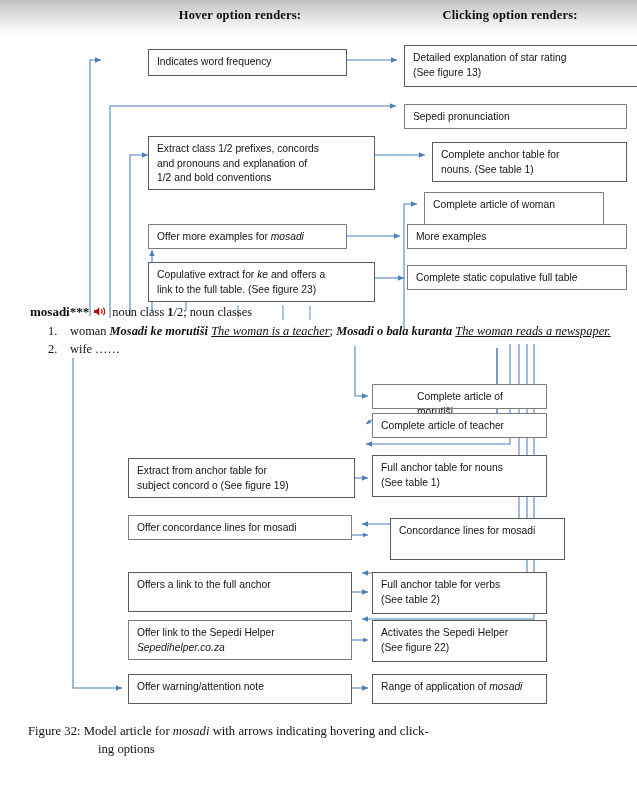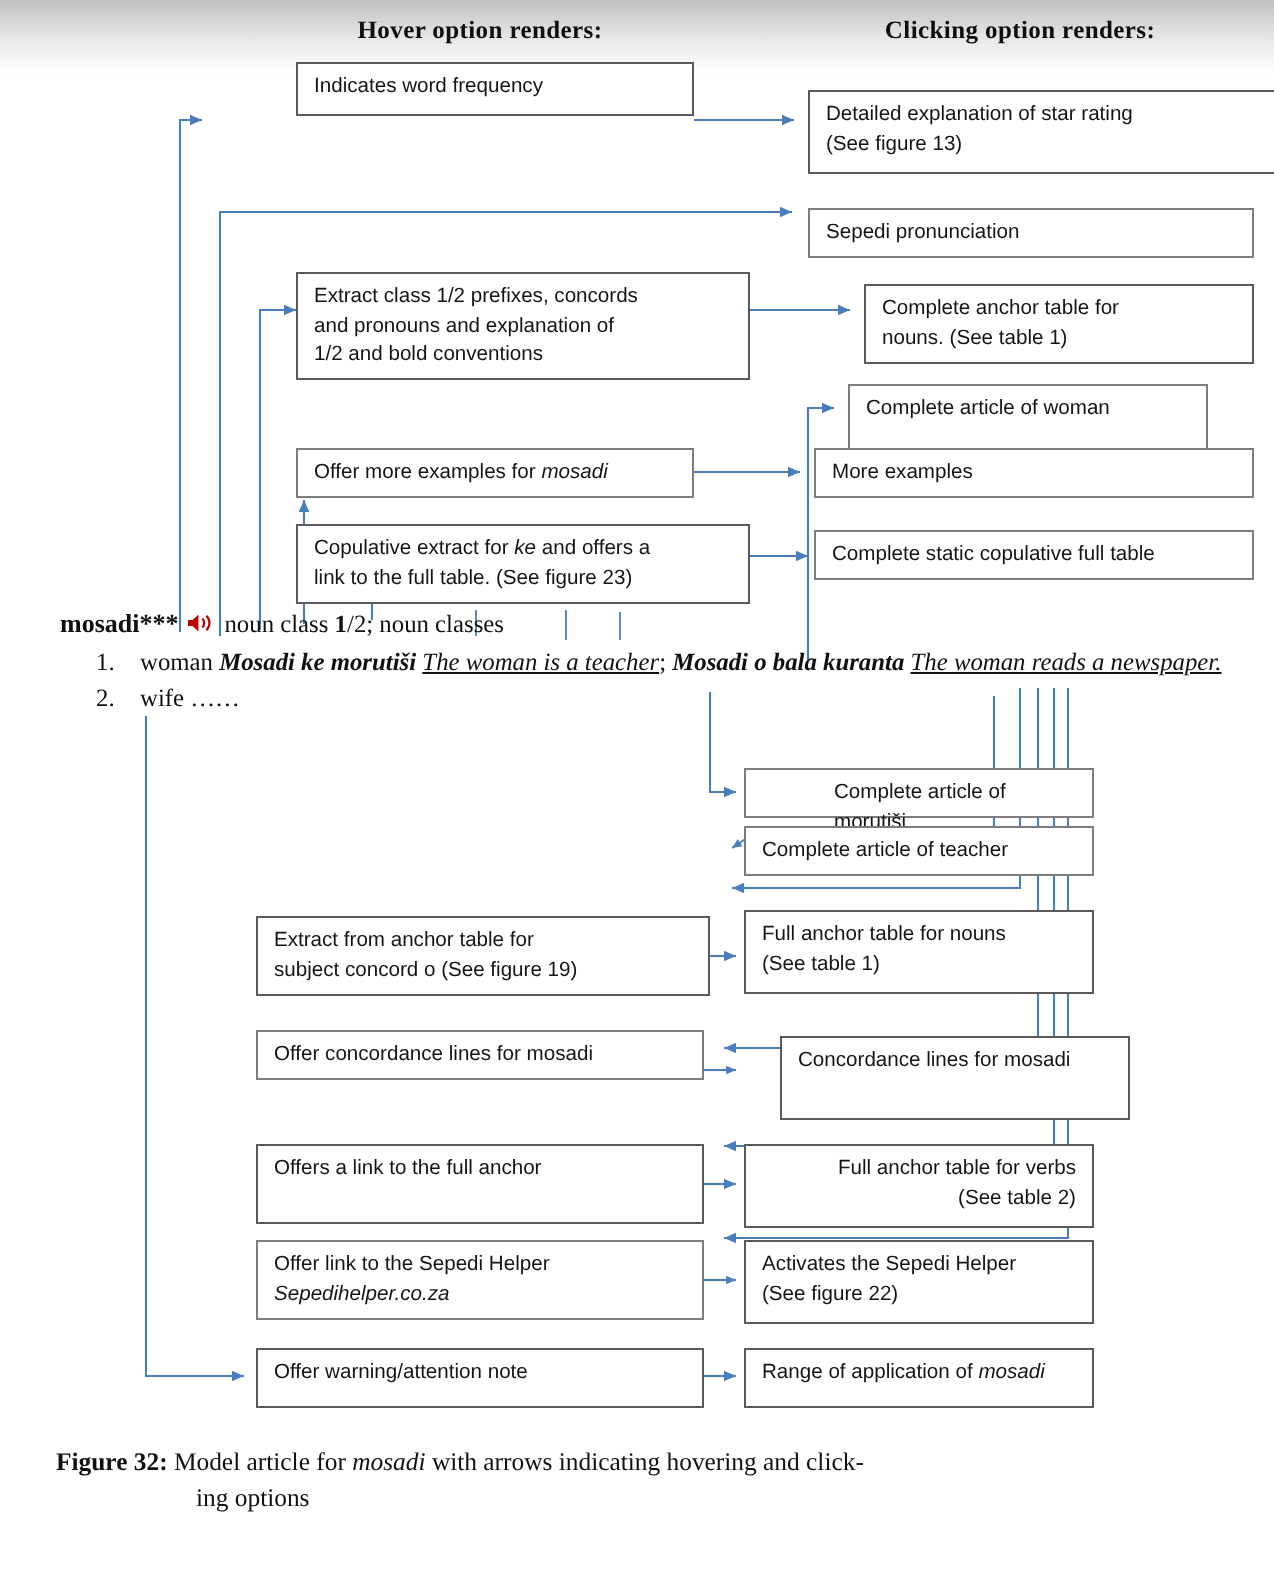--- a/index.html
+++ b/index.html
@@ -33,21 +33,21 @@
   #speaker-icon{display:inline-block;vertical-align:-1px;margin:0 6px 0 4px;}
   #sense-list{margin:2px 0 0 0;padding:0;list-style:none;}
   #sense-list li{position:relative;padding-left:40px;margin-top:1px;line-height:1.34;}
   #sense-list li .num{position:absolute;left:18px;top:0;}
   .bi{font-weight:bold;font-style:italic;}
   .it{font-style:italic;text-decoration:underline;}
 
   
   #caption{position:absolute;left:28px;top:722px;width:590px;
      font-family:"Liberation Serif",serif;font-size:12.7px;line-height:1.42;color:#111;}
-  #caption .lbl{font-weight:bold;}
+  #caption .lbl{font-weight:normal;}
   #caption .cap-l2{display:block;margin-left:70px;}
 </style>
 </head>
 <body>
 
 <div id="header-band"></div>
 <div class="hdr-title" id="hdr-hover">Hover option renders:</div>
 <div class="hdr-title" id="hdr-click">Clicking option renders:</div>
 
 <svg id="wires" viewBox="0 0 637 797" xmlns="http://www.w3.org/2000/svg">
@@ -98,21 +98,21 @@
     <path d="M534,344 L534,619 L362,619" marker-end="url(#ah)"></path>
 
     <path d="M355,478 L368,478" marker-end="url(#ah)"></path>
     <path d="M352,535 L368,535" marker-end="url(#ahs)"></path>
     <path d="M352,592 L368,592" marker-end="url(#ah)"></path>
     <path d="M352,640 L368,640" marker-end="url(#ahs)"></path>
     <path d="M352,688 L368,688" marker-end="url(#ah)"></path>
   </g>
 </svg>
 
-<div class="box" style="left:148px;top:31px;width:199px;height:27px;">
+<div class="box" style="left:148px;top:49px;width:199px;height:27px;">
   <span>Indicates word frequency</span>
 </div>
 
 <div class="box" style="left:148px;top:136px;width:227px;height:54px;">
   <span>Extract class 1/2 prefixes, concords</span>
   <span class="l2">and pronouns and explanation of</span>
   <span class="l2">1/2 and bold conventions</span>
 </div>
 
 <div class="box thin" style="left:148px;top:224px;width:199px;height:25px;">
@@ -182,21 +182,21 @@
 
 <div class="box" style="left:372px;top:455px;width:175px;height:42px;">
   <span>Full anchor table for nouns</span>
   <span class="l2">(See table 1)</span>
 </div>
 
 <div class="box" style="left:390px;top:518px;width:175px;height:42px;">
   <span>Concordance lines for mosadi</span>
 </div>
 
-<div class="box" style="left:372px;top:572px;width:175px;height:42px;text-align:right;">
+<div class="box" style="left:372px;top:572px;width:175px;height:42px;">
   <span>Full anchor table for verbs</span>
   <span class="l2">(See table 2)</span>
 </div>
 
 <div class="box" style="left:372px;top:620px;width:175px;height:42px;">
   <span>Activates the Sepedi Helper</span>
   <span class="l2">(See figure 22)</span>
 </div>
 
 <div class="box" style="left:372px;top:674px;width:175px;height:30px;">

